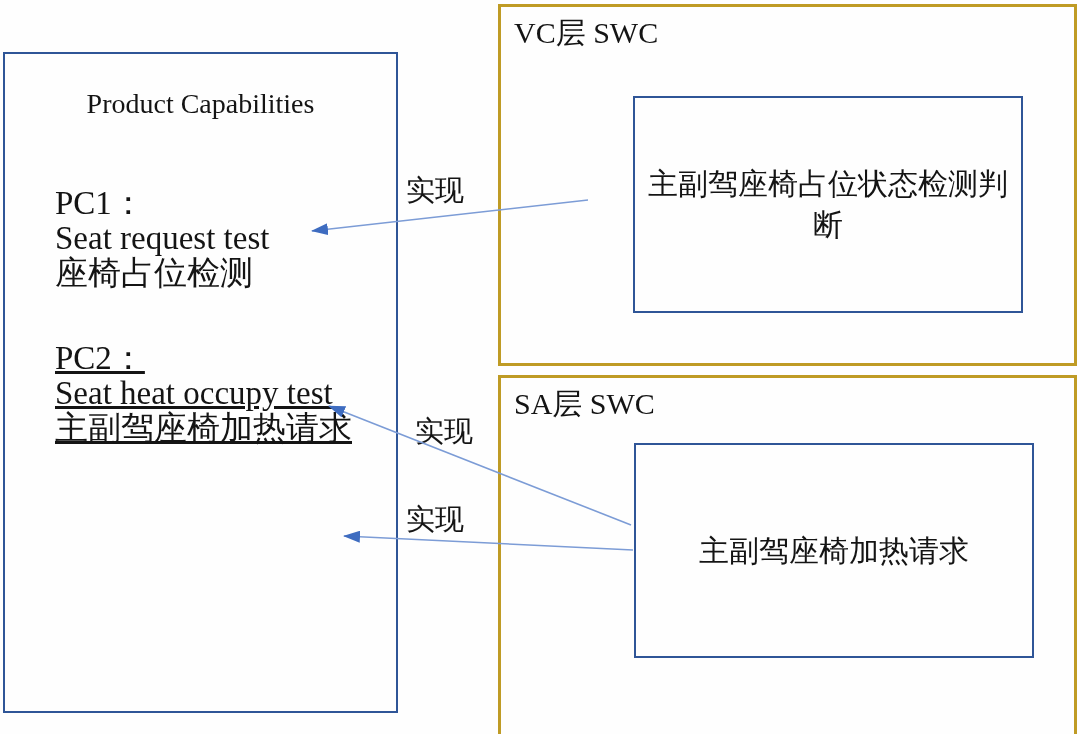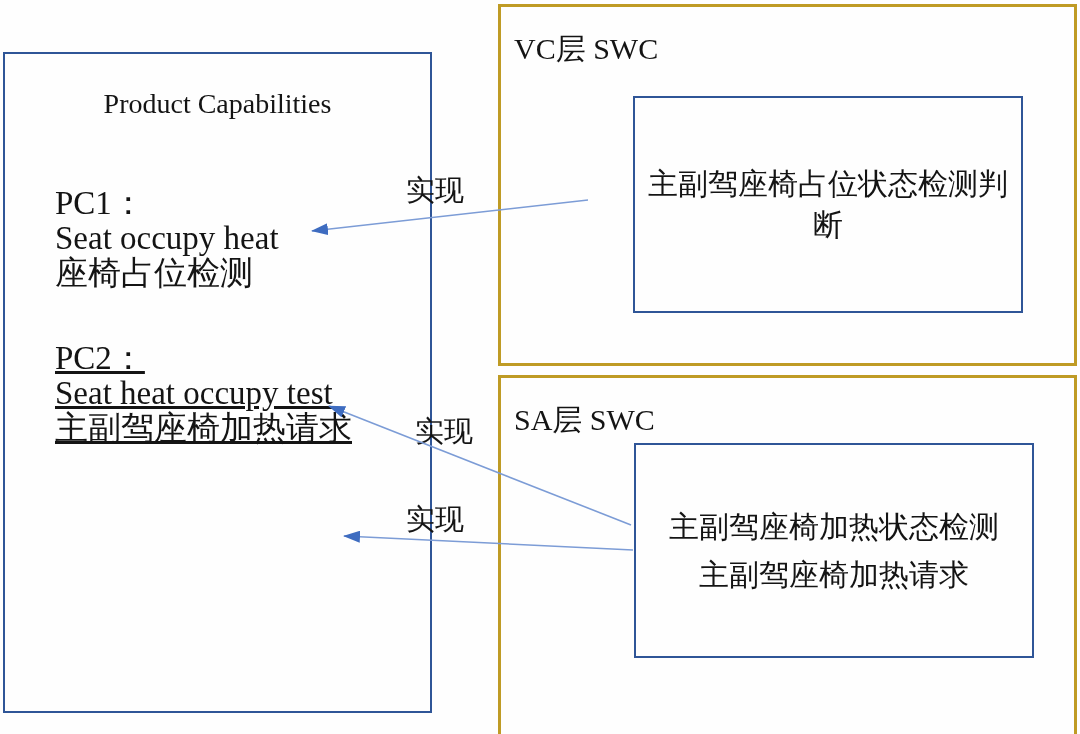--- a/index.html
+++ b/index.html
@@ -12,50 +12,50 @@
   html,body{margin:0;padding:0;background:#ffffff;}
   .stage{
     position:relative;
     width:1080px;height:734px;
     background:#fefefe;
     font-family:"Liberation Serif","DejaVu Serif",serif;
     color:var(--text);
     overflow:hidden;
   }
   .box{position:absolute;box-sizing:border-box;background:transparent;}
-  .pc-box{left:3px;top:52px;width:429px;height:661px;border:2px solid var(--blue);}
+  .pc-box{left:3px;top:52px;width:395px;height:661px;border:2px solid var(--blue);}
   .pc-title{position:absolute;left:0;right:0;top:34px;text-align:center;font-size:28px;}
   .cap{position:absolute;left:50px;font-size:33px;line-height:35px;white-space:nowrap;}
   .cap-1{top:132px;}
   .cap-2{top:287px;text-decoration:underline;}
   .cap-3{top:414px;}
   .swc-box{left:498px;width:579px;border:3px solid var(--gold);}
   .vc-box{top:4px;height:362px;}
   .sa-box{top:375px;height:421px;}
-  .swc-title{position:absolute;left:13px;top:22px;font-size:30px;white-space:nowrap;}
+  .swc-title{position:absolute;left:13px;top:6px;font-size:30px;white-space:nowrap;}
   .inner-box{border:2px solid var(--blue);display:flex;flex-direction:column;align-items:center;justify-content:center;text-align:center;font-size:30px;}
   .vc-inner{left:633px;top:96px;width:390px;height:217px;}
   .sa-inner{left:634px;top:443px;width:400px;height:215px;line-height:48px;}
   .rel-label{position:absolute;font-size:29px;white-space:nowrap;margin-top:10px;}
   .rel-1{left:406px;top:161px;}
   .rel-2{left:415px;top:402px;}
   .rel-3{left:406px;top:490px;}
   .arrow-layer{position:absolute;left:0;top:0;width:1080px;height:734px;pointer-events:none;}
 </style>
 </head>
 <body>
 
 <div class="stage">
 
   <div class="box pc-box">
     <div class="pc-title">Product Capabilities</div>
 
     <div class="cap cap-1">
       <div>PC1：</div>
-      <div>Seat occupy heat</div>
+      <div>Seat request test</div>
       <div>座椅占位检测</div>
     </div>
 
     <div class="cap cap-2">
       <div>PC2：</div>
       <div>Seat heat occupy test</div>
       <div>主副驾座椅加热请求</div>
     </div>
 
   </div>
@@ -64,21 +64,20 @@
     <div class="swc-title">VC层 SWC</div>
   </div>
   <div class="box inner-box vc-inner">
     <div>主副驾座椅占位状态检测判断</div>
   </div>
 
   <div class="box swc-box sa-box">
     <div class="swc-title">SA层 SWC</div>
   </div>
   <div class="box inner-box sa-inner">
-    <div>主副驾座椅加热状态检测</div>
     <div>主副驾座椅加热请求</div>
   </div>
 
   <div class="rel-label rel-1">实现</div>
   <div class="rel-label rel-2">实现</div>
   <div class="rel-label rel-3">实现</div>
 
   <svg class="arrow-layer" viewBox="0 0 1080 734" xmlns="http://www.w3.org/2000/svg">
     <defs>
       <marker id="ah" markerUnits="userSpaceOnUse" markerWidth="17" markerHeight="12" refX="16" refY="6" orient="auto">

